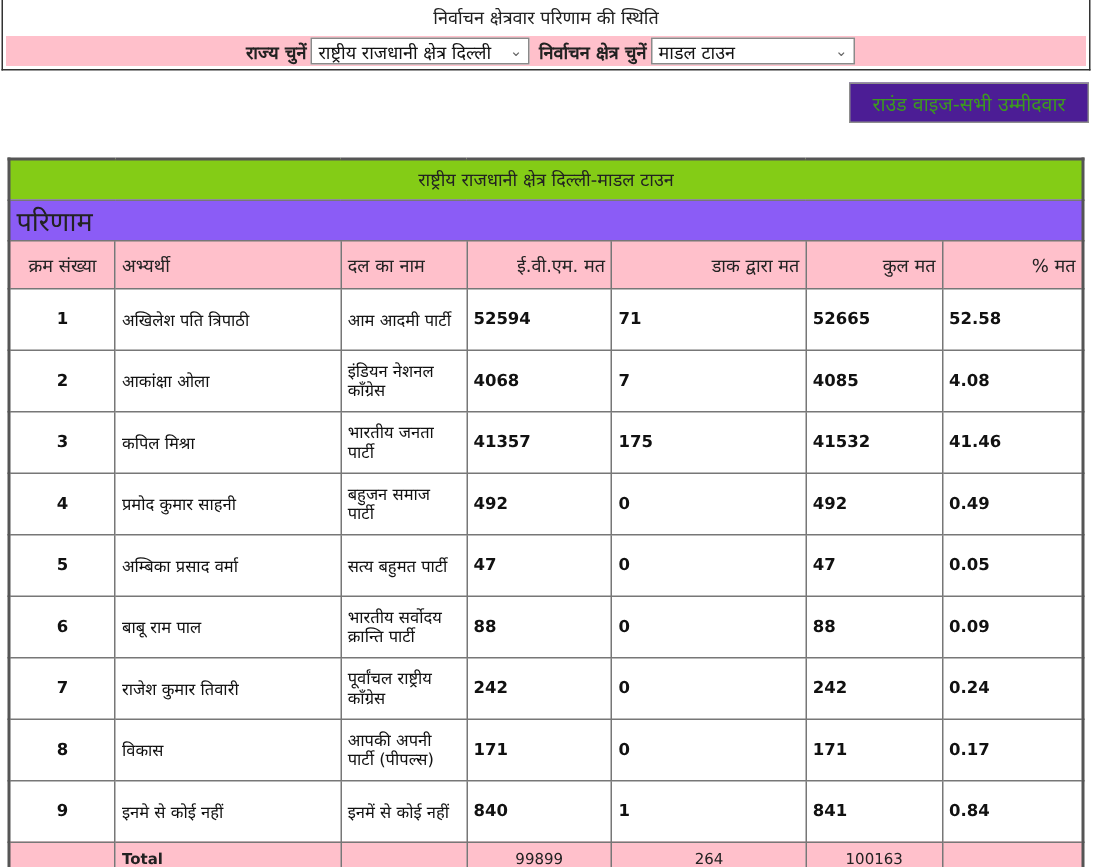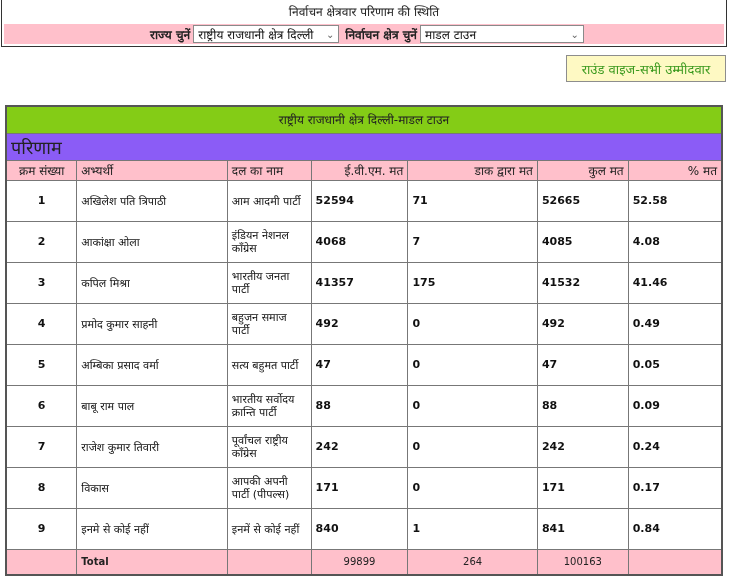--- a/index.html
+++ b/index.html
@@ -20,40 +20,40 @@
     background: #ffc0cb; display: flex; align-items: center; justify-content: center;
     font-size: 12px;
   }
   .filter-label { font-weight: bold; color: #222; margin: 0 3px 0 6px; font-size: 12px; }
   .select {
     height: 18px; border: 1px solid #8a8a8a; background: #fff;
     display: flex; align-items: center; justify-content: space-between;
     padding: 0 4px; font-size: 12px; color: #111;
   }
   .select.state { width: 146px; }
-  .select.const { width: 164px; text-align: right; }
+  .select.const { width: 136px; text-align: right; }
   .chev { font-size: 10px; color: #666; margin-left: 4px; }
 
   .round-btn {
     position: absolute; left: 566px; top: 55px; width: 160px; height: 27px;
-    border: 1px solid #8d8d8d; background: #fef9c3; color: #3c9a1f;
+    border: 1px solid #8d8d8d; background: #4c1d95; color: #3c9a1f;
     font-size: 13px; display: flex; align-items: center; justify-content: center;
   }
 
   .results {
     position: absolute; left: 5px; top: 105px; width: 718px;
     border-collapse: collapse; border: 2px solid #555;
     font-family: "DejaVu Sans", sans-serif;
   }
   .results td, .results th {
     border: 1px solid #777; padding: 0 4px; font-size: 11px;
   }
   .title-row td { background: #84cc16; height: 27px; text-align: center; font-size: 12px; font-weight: normal; color: #222; }
   .sub-row td { background: #8b5cf6; height: 27px; text-align: left; font-size: 18px; color: #222; }
-  .head-row th { background: #ffc0cb; height: 20px; font-weight: normal; font-size: 12px; color: #222; }
+  .head-row th { background: #ffc0cb; height: 32px; font-weight: normal; font-size: 12px; color: #222; }
   .head-row th.l { text-align: left; }
   .head-row th.r { text-align: right; }
   .data-row td { background: #fff; height: 41px; color: #111; }
   .data-row td.num { text-align: left; font-weight: bold; }
   .data-row td.sr { text-align: center; font-weight: bold; }
   .data-row td.party { line-height: 13px; font-size: 11px; vertical-align: middle; padding-top: 1px; }
   .data-row td.cand { font-size: 11px; }
   .total-row td { background: #ffc0cb; height: 26px; font-size: 10px; color: #222; text-align: center; }
   .total-row td.lbl { text-align: left; font-weight: bold; font-size: 10px; }
 </style>

